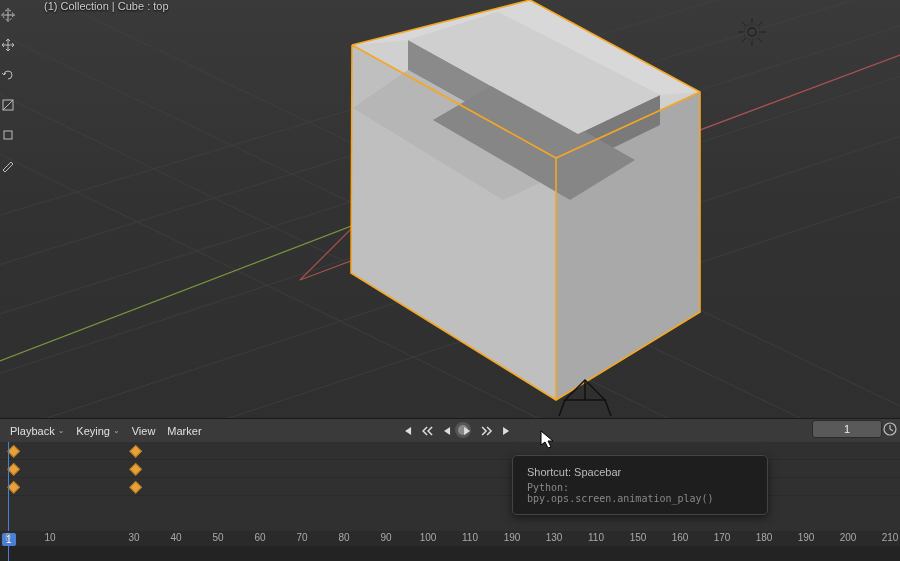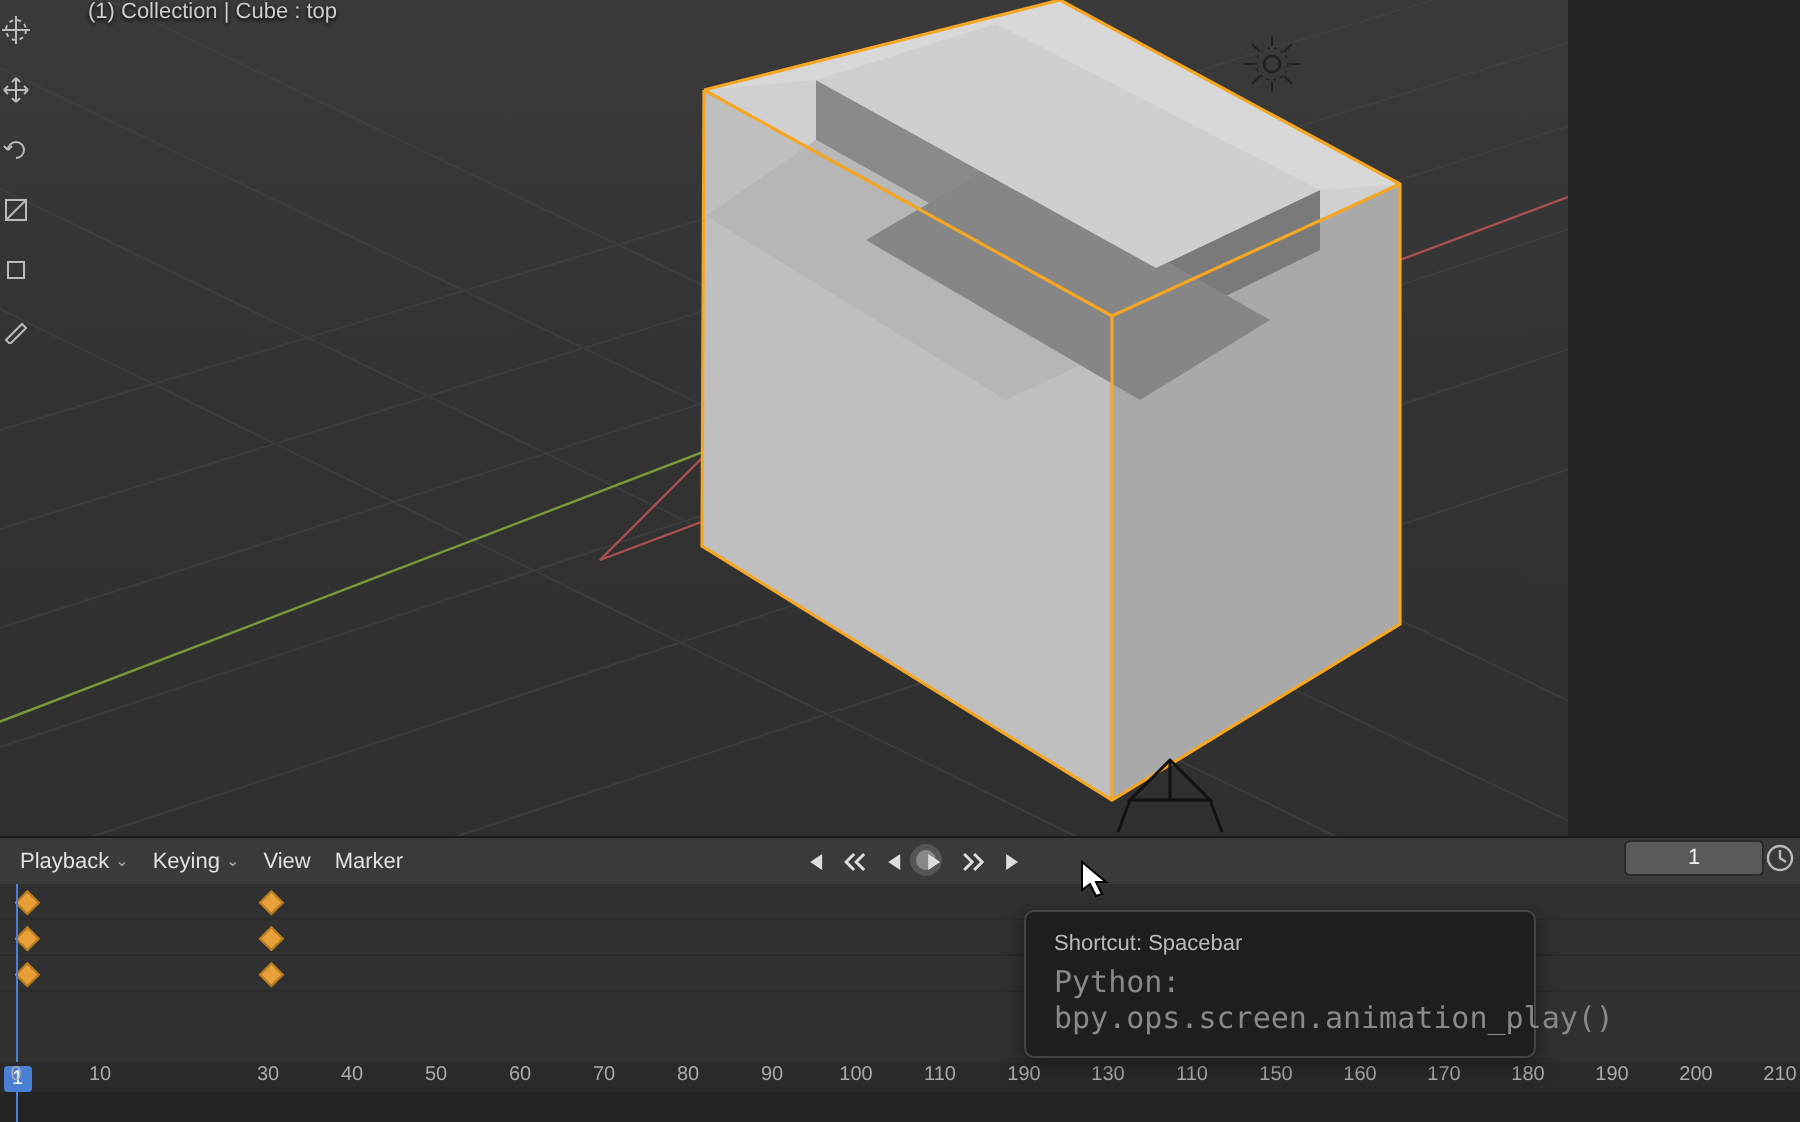--- a/index.html
+++ b/index.html
@@ -1,19 +1,19 @@
 <!DOCTYPE html>
 <html><head>
 <meta charset="utf-8">
 <style>
 * { margin: 0; padding: 0; box-sizing: border-box; font-family: sans-serif; }
 body { width: 900px; height: 561px; overflow: hidden; background: #232323; position: relative; }
 
 
-.viewport { position: absolute; top: 0; left: 0; width: 784px; height: 418px; background: linear-gradient(180deg, #3a3a3a 0%, #323232 50%, #2f2f2f 100%); overflow: hidden; }
+.viewport { position: absolute; top: 0; left: 0; width: 900px; height: 418px; background: linear-gradient(180deg, #3a3a3a 0%, #323232 50%, #2f2f2f 100%); overflow: hidden; }
 .grid-floor { position: absolute; top: 0; left: 0; width: 100%; height: 100%; }
 
 .breadcrumb { position: absolute; top: 0; left: 44px; color: #ccc; font-size: 11px; text-shadow: 0 1px 2px #000; }
 
 .toolbar-left { position: absolute; top: 0; left: 0; width: 18px; display: flex; flex-direction: column; }
 .tool-icon { width: 16px; height: 26px; margin: 2px 0; display: flex; align-items: center; justify-content: center; color: #aaa; font-size: 11px; }
 
 .cube-svg { position: absolute; top: 0; left: 0; }
 
 .sun-gizmo { position: absolute; top: 18px; right: 134px; width: 28px; height: 28px; }
@@ -41,21 +41,21 @@
 .playhead { position: absolute; top: 0; left: 8px; width: 1px; height: 119px; background: #4a7fd6; }
 
 .ruler { height: 15px; background: #2a2a2a; position: absolute; bottom: 0; width: 100%; display: flex; }
 .tick { position: absolute; color: #aaa; font-size: 10px; top: 1px; transform: translateX(-50%); }
 .frame-badge { position: absolute; left: 2px; bottom: 0; background: #4a7fd6; color: #fff; font-size: 10px; padding: 1px 4px; border-radius: 2px; }
 
 
 .tooltip { position: absolute; top: 455px; left: 512px; background: #1e1e1e; border: 1px solid #444; border-radius: 5px; padding: 10px 14px; font-size: 11px; color: #ccc; box-shadow: 0 3px 10px rgba(0,0,0,0.5); z-index: 100; width: 256px; }
 .tooltip .title { color: #e8e8e8; margin-bottom: 6px; }
 .tooltip .sub { color: #bbb; margin-bottom: 4px; }
-.tooltip .py { color: #888; font-family: monospace; font-size: 15px; }
+.tooltip .py { color: #888; font-family: monospace; font-size: 10px; }
 
 .cursor { position: absolute; top: 430px; left: 540px; z-index: 200; pointer-events: none; }
 </style>
 </head>
 <body>
 
 <div class="viewport">
   <svg class="grid-floor" width="900" height="418">
 
     <g stroke="#444" stroke-width="1" opacity="0.6">

